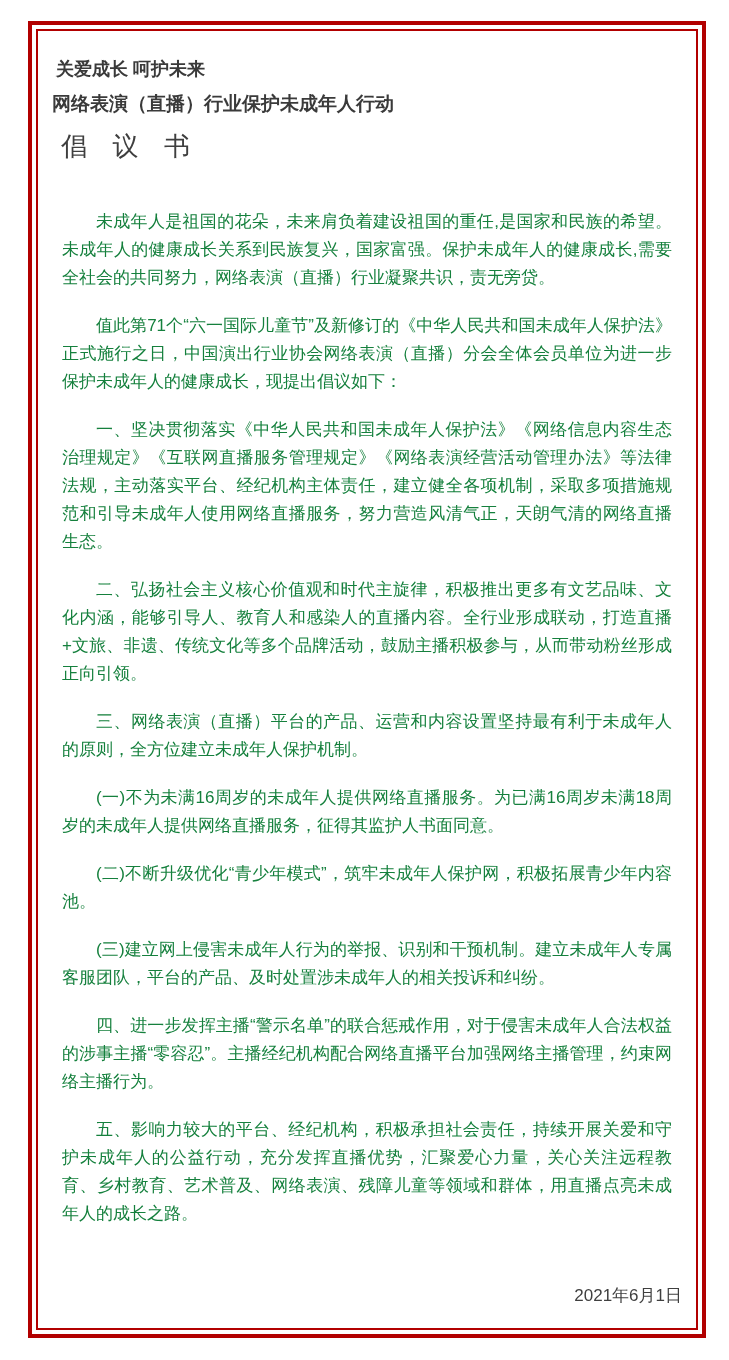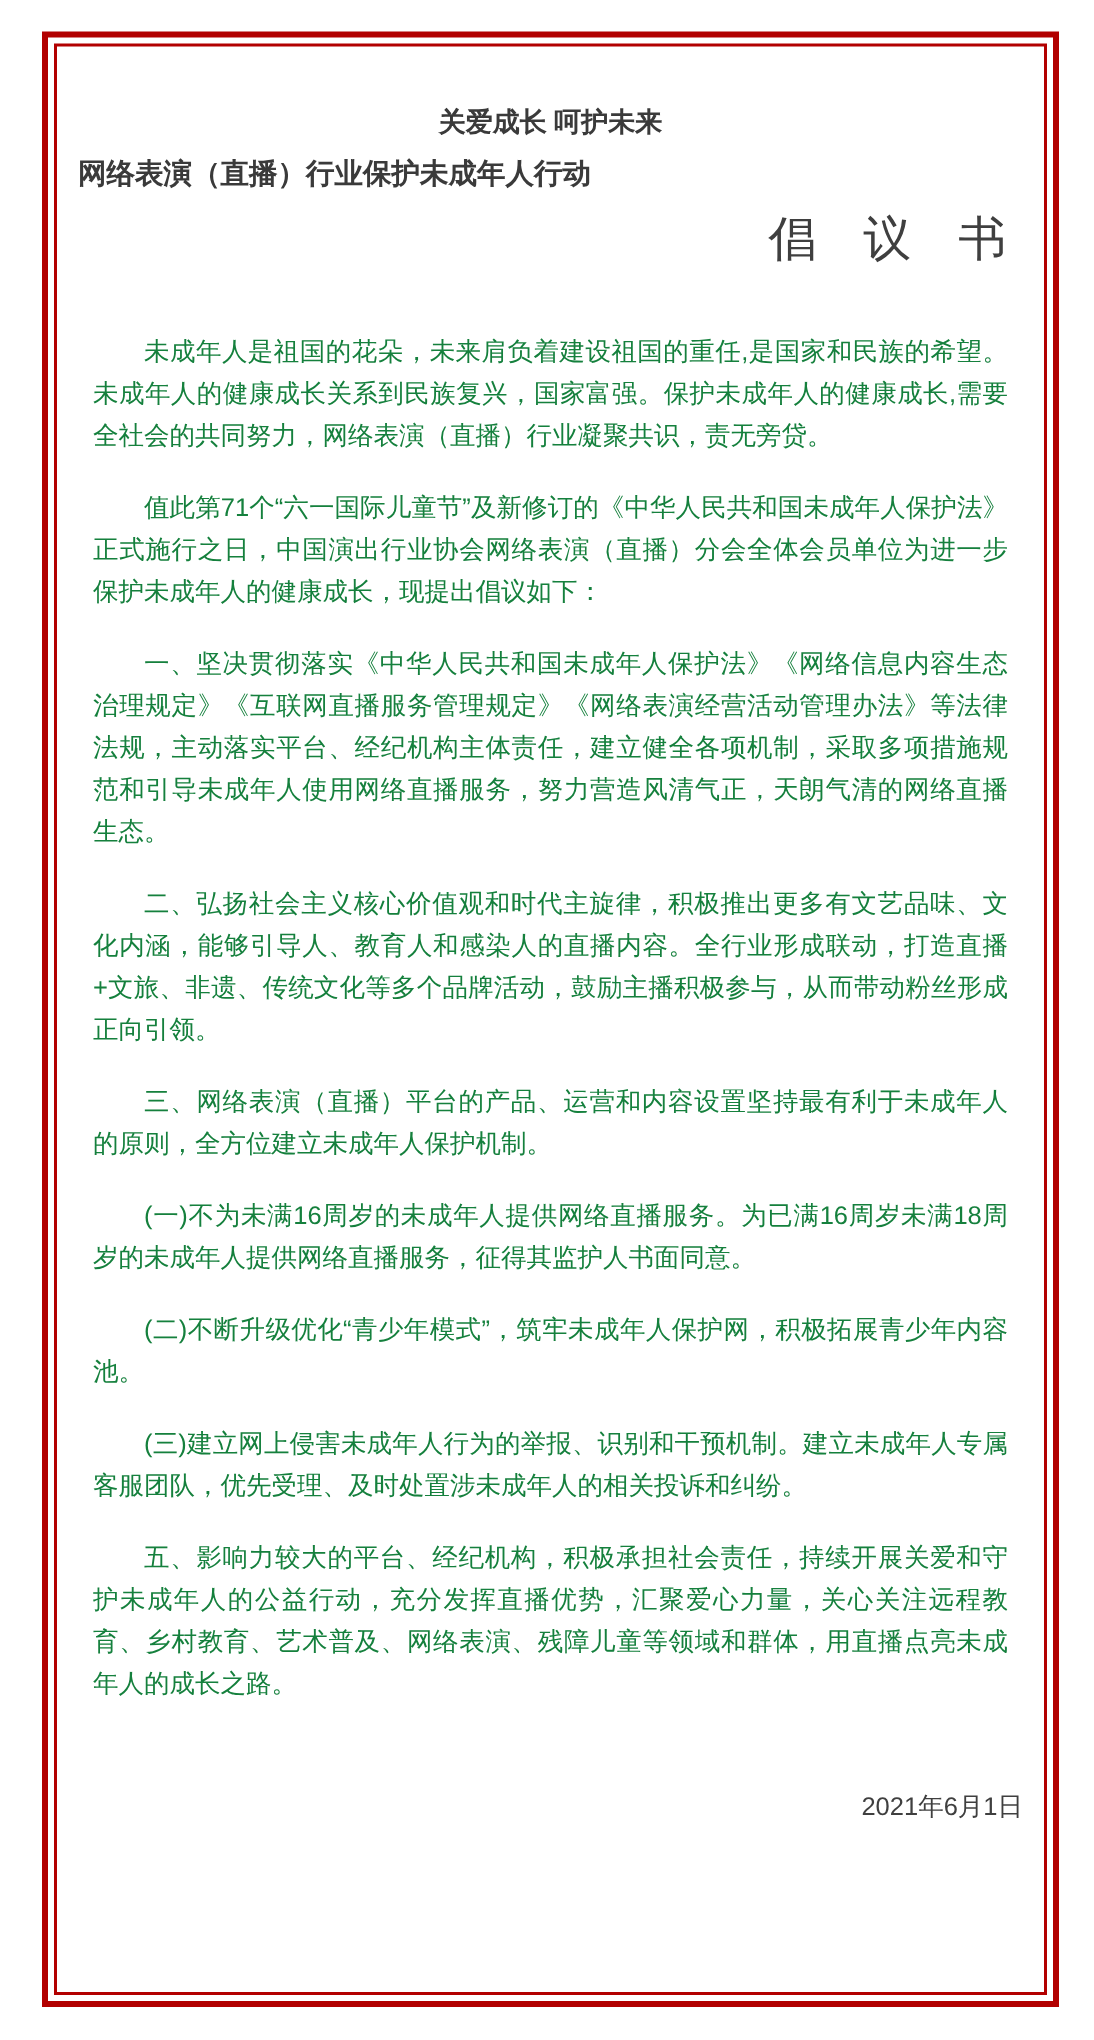--- a/index.html
+++ b/index.html
@@ -36,41 +36,40 @@
   .content {
     position: absolute;
     left: 0;
     top: 0;
     right: 0;
     bottom: 0;
     padding: 24px 14px 0 14px;
     box-sizing: border-box;
   }
   .title-line1 {
-    margin: 16px;
+    margin: 4px;
     font-size: 18px;
     line-height: 20px;
     font-weight: bold;
-    text-align: center;
     color: #3a3a3a;
   }
   .title-line2 {
     margin: 15px 0 0 0;
     font-size: 19px;
     line-height: 20px;
     font-weight: bold;
     text-align: left;
     color: #3a3a3a;
   }
   .doc-title {
     margin: 18px 0 0 0;
-    font-size: 32px;
+    font-size: 26px;
     line-height: 28px;
     font-weight: 400;
-    text-align: right;
+    text-align: left;
     letter-spacing: 0.35em;
     text-indent: 0.35em; 
     color: #3f3f3f;
   }
   .doc-body {
     margin-top: 48px;
   }
   .doc-body p {
     margin: 10px;
     font-size: 17px;
@@ -115,21 +114,22 @@
       <div class="doc-title">倡 议 书</div>
 
       <div class="doc-body">
         <p>未成年人是祖国的花朵，未来肩负着建设祖国的重任,是国家和民族的希望。未成年人的健康成长关系到民族复兴，国家富强。保护未成年人的健康成长,需要全社会的共同努力，网络表演（直播）行业凝聚共识，责无旁贷。</p>
         <p>值此第71个“六一国际儿童节”及新修订的《中华人民共和国未成年人保护法》正式施行之日，中国演出行业协会网络表演（直播）分会全体会员单位为进一步保护未成年人的健康成长，现提出倡议如下：</p>
         <p>一、坚决贯彻落实《中华人民共和国未成年人保护法》《网络信息内容生态治理规定》《互联网直播服务管理规定》《网络表演经营活动管理办法》等法律法规，主动落实平台、经纪机构主体责任，建立健全各项机制，采取多项措施规范和引导未成年人使用网络直播服务，努力营造风清气正，天朗气清的网络直播生态。</p>
         <p>二、弘扬社会主义核心价值观和时代主旋律，积极推出更多有文艺品味、文化内涵，能够引导人、教育人和感染人的直播内容。全行业形成联动，打造直播+文旅、非遗、传统文化等多个品牌活动，鼓励主播积极参与，从而带动粉丝形成正向引领。</p>
         <p>三、网络表演（直播）平台的产品、运营和内容设置坚持最有利于未成年人的原则，全方位建立未成年人保护机制。</p>
         <p>(一)不为未满16周岁的未成年人提供网络直播服务。为已满16周岁未满18周岁的未成年人提供网络直播服务，征得其监护人书面同意。</p>
         <p>(二)不断升级优化“青少年模式”，筑牢未成年人保护网，积极拓展青少年内容池。</p>
-        <p>(三)建立网上侵害未成年人行为的举报、识别和干预机制。建立未成年人专属客服团队，优先受理、及时处置涉未成年人的相关投诉和纠纷。</p>
+        <p>(三)建立网上侵害未成年人行为的举报、识别和干预机制。建立未成年人专属客服团队，平台的产品、及时处置涉未成年人的相关投诉和纠纷。</p>
+        <p>四、进一步发挥主播“警示名单”的联合惩戒作用，对于侵害未成年人合法权益的涉事主播“零容忍”。主播经纪机构配合网络直播平台加强网络主播管理，约束网络主播行为。</p>
         <p>五、影响力较大的平台、经纪机构，积极承担社会责任，持续开展关爱和守护未成年人的公益行动，充分发挥直播优势，汇聚爱心力量，关心关注远程教育、乡村教育、艺术普及、网络表演、残障儿童等领域和群体，用直播点亮未成年人的成长之路。</p>
       </div>
 
       <div class="signature">
         <div class="sig-inner">
           <div class="sig-date">2021年6月1日</div>
         </div>
       </div>
 
     </div>

